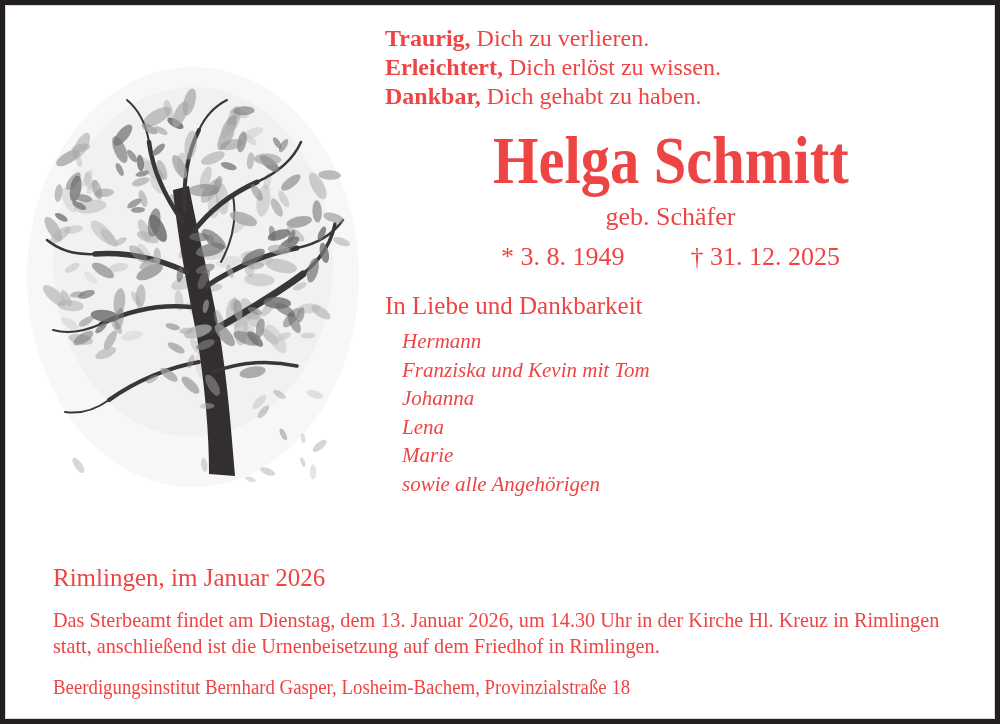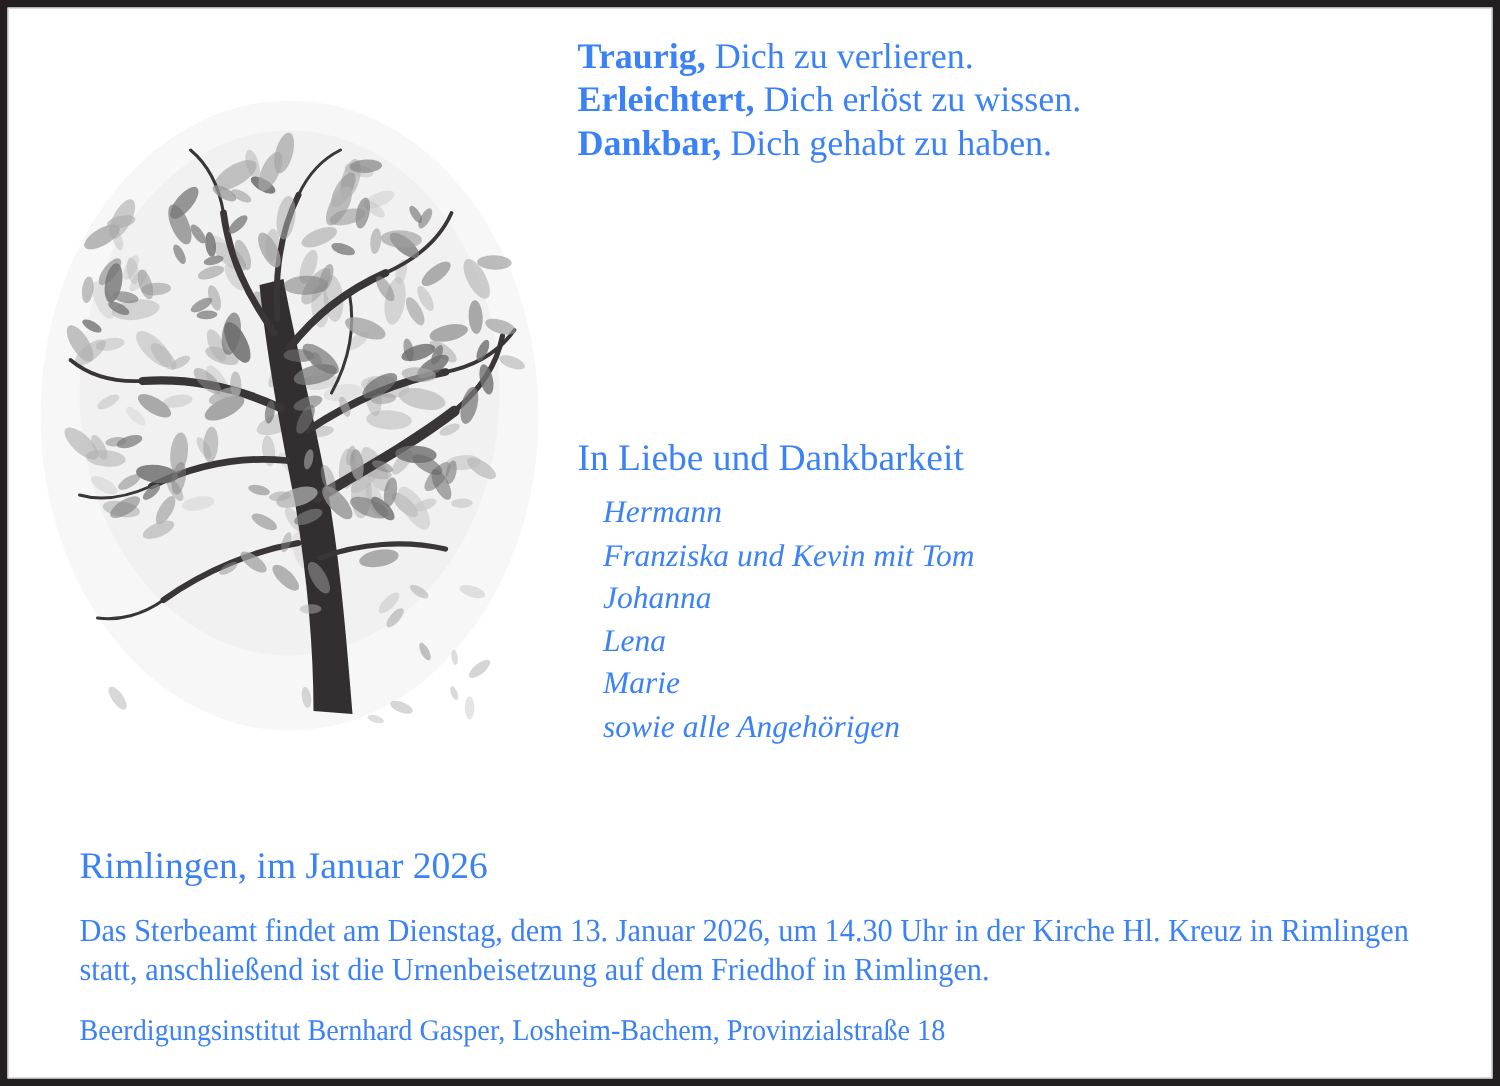--- a/index.html
+++ b/index.html
@@ -1,21 +1,21 @@
 <!DOCTYPE html>
 <html><head>
 <meta charset="utf-8">
 <style>
   html,body{margin:0;padding:0;background:#ffffff;}
   .page{
     position:relative;
     width:1000px;height:724px;
     background:#ffffff;
     font-family:"Liberation Serif", serif;
-    color:#3b82f6;
+    color:#ef4444;
     overflow:hidden;
   }
   .frame{
     position:absolute;inset:0;
     border:5px solid #231f20;
     pointer-events:none;
     box-sizing:border-box;
   }
   .frame-inner{
     position:absolute;inset:5px;
@@ -305,20 +305,28 @@
         <ellipse cx="278.1" cy="376.2" rx="5.1" ry="2.1" fill="rgb(199,199,199)" opacity="0.60" transform="rotate(83 278.1 376.2)"></ellipse>
       </g>
   </svg>
 
   <div class="epigraph">
     <div class="epi-line"><span class="epi-lead">Traurig,</span><span> Dich zu verlieren.</span></div>
     <div class="epi-line"><span class="epi-lead">Erleichtert,</span><span> Dich erlöst zu wissen.</span></div>
     <div class="epi-line"><span class="epi-lead">Dankbar,</span><span> Dich gehabt zu haben.</span></div>
   </div>
 
+  <div class="name-block">
+    <div class="name"><span class="name-inner">Helga Schmitt</span></div>
+    <div class="maiden">geb. Schäfer</div>
+    <div class="dates">
+      <span>* 3. 8. 1949</span>
+      <span>† 31. 12. 2025</span>
+    </div>
+  </div>
 
   <div class="liebe">In Liebe und Dankbarkeit</div>
   <div class="mourners">
     <div>Hermann</div>
     <div>Franziska und Kevin mit Tom</div>
     <div>Johanna</div>
     <div>Lena</div>
     <div>Marie</div>
     <div>sowie alle Angehörigen</div>
   </div>

